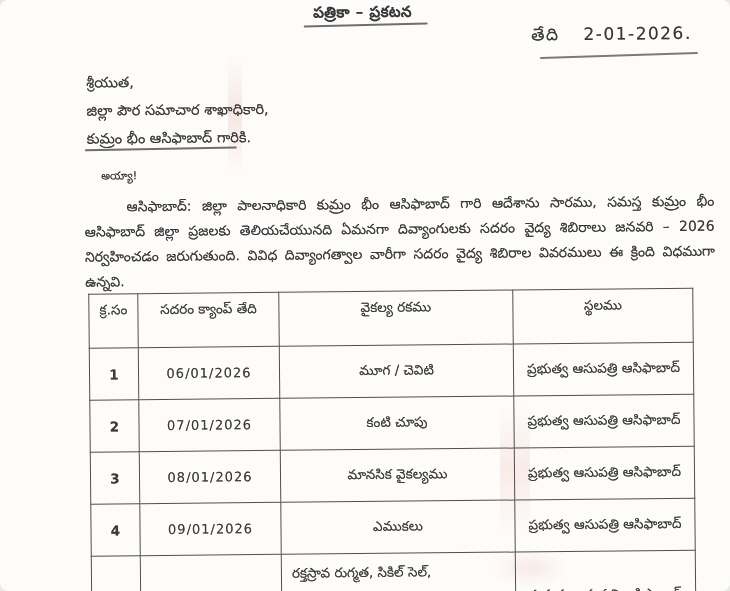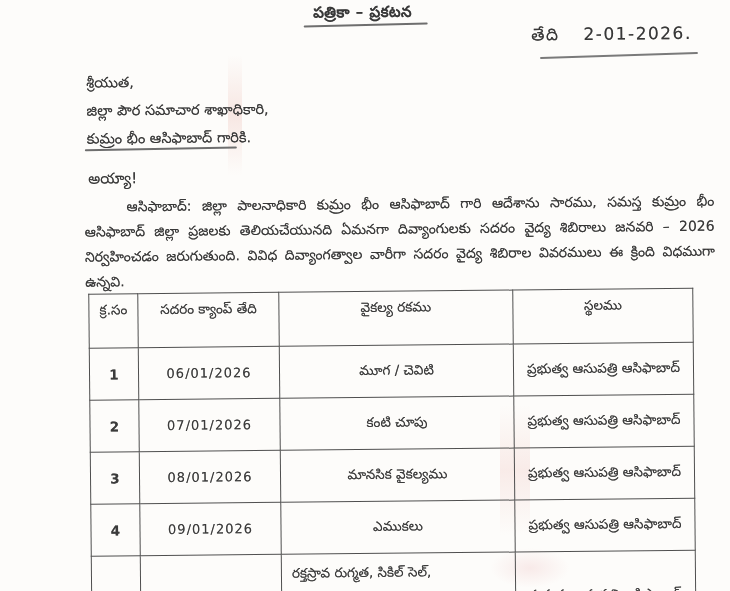--- a/index.html
+++ b/index.html
@@ -4,20 +4,21 @@
 <style>
   html, body { margin: 0; padding: 0; background: #e8e8e8; }
   .page {
     position: relative;
     width: 730px;
     height: 591px;
     background: #fdfcfa;
     overflow: hidden;
     font-family: "DejaVu Sans", "Liberation Sans", sans-serif;
     color: #383838;
+    border-radius: 8px;
   }
   .sheet {
     position: absolute;
     inset: 0;
     transform: rotate(-0.55deg);
     transform-origin: 50% 45%;
     text-shadow: 0 0 0.5px rgba(45,45,45,0.55);
   }
   
   .streak { position: absolute; pointer-events: none; }
@@ -36,21 +37,21 @@
   .date-block { position: absolute; top: 26px; right: 36px; text-align: right; }
   .date-line { font-size: 17px; font-weight: 500; letter-spacing: 1.5px; white-space: nowrap; }
   .date-label { margin-right: 24px; }
   .date-underline { position: absolute; top: 31px; right: -6px; width: 158px; height: 2px;
     background: #7a7a7a; transform: rotate(-1.3deg); border-radius: 2px; }
 
   .address { position: absolute; left: 88px; top: 66px; font-size: 14.5px; line-height: 28px; }
   .addr-underline { position: absolute; left: 86px; top: 146px; width: 152px; height: 2px;
     background: #6e6e6e; transform: rotate(-0.5deg); border-radius: 2px; }
 
-  .salutation { position: absolute; left: 89px; top: 167px; font-size: 15px; }
+  .salutation { position: absolute; left: 102px; top: 167px; font-size: 11px; }
 
   .body-para {
     position: absolute; left: 85px; top: 192px; width: 630px;
     font-size: 14px; line-height: 25px; text-align: justify; text-indent: 42px;
     word-spacing: 1px;
   }
 
   table.camps-table {
     position: absolute; left: 88px; top: 291px;
     border-collapse: collapse; table-layout: fixed;

